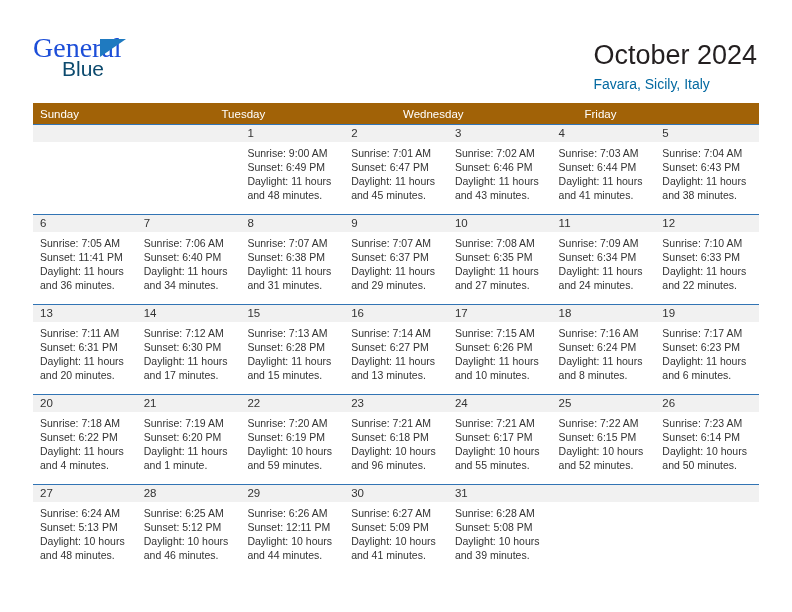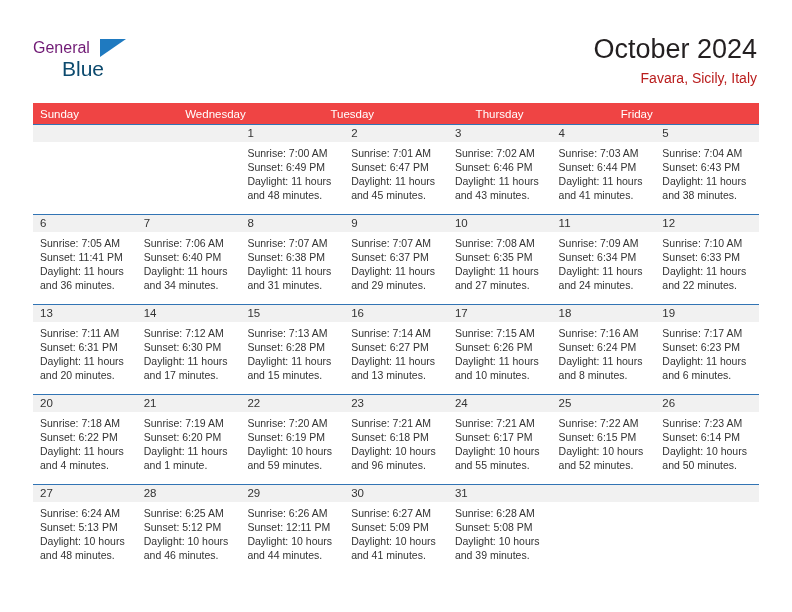--- a/index.html
+++ b/index.html
@@ -34,25 +34,25 @@
     position: absolute;
     left: 33px;
     top: 36px;
     width: 160px;
     height: 48px;
   }
   .logo-general {
     position: absolute;
     left: 0;
     top: 0;
-    font-size: 16px;
+    font-size: 28px;
     line-height: 24px;
     letter-spacing: 0px;
-    color: #701a75;
-    font-family: Liberation Sans, sans-serif;
+    color: #1d4ed8;
+    font-family: Liberation Serif, serif;
   }
   .logo-tri {
     position: absolute;
     left: 67px;
     top: 3px;
     width: 0;
     height: 0;
     border-left: 26px solid #1f7ac0;
     border-bottom: 18px solid transparent;
   }
@@ -61,49 +61,49 @@
     left: 29px;
     top: 21px;
     font-size: 21px;
     line-height: 24px;
     color: #0c4a6e;
     font-family: "Liberation Sans", sans-serif;
   }
   .title-block {
     position: absolute;
     right: 35px;
-    top: 33px;
-    text-align: right;
+    top: 39px;
+    text-align: left;
   }
   .cal-title {
     font-size: 27px;
     line-height: 32px;
     color: #231f20;
     font-weight: normal;
     white-space: nowrap;
   }
   .cal-subtitle {
     margin-top: 4px;
     font-size: 14px;
     line-height: 18px;
-    color: #b91c1c;
+    color: #0369a1;
     white-space: nowrap;
   }
 
   
   .calendar {
     position: absolute;
     left: 33px;
     top: 103px;
     width: 726px;
   }
   .weekday-row {
     display: flex;
     width: 726px;
-    background: #ef4444;
+    background: #a16207;
   }
   .weekday {
     flex: 1 1 0;
     box-sizing: border-box;
     padding: 4px 0 4px 7px;
     font-size: 11.5px;
     line-height: 14px;
     color: #ffffff;
     height: 21px;
     overflow: hidden;
@@ -165,23 +165,22 @@
       <div class="cal-title">October 2024</div>
       <div class="cal-subtitle">Favara, Sicily, Italy</div>
     </div>
 
   </div>
 
   <div class="calendar">
 
     <div class="weekday-row">
       <div class="weekday">Sunday</div>
+      <div class="weekday">Tuesday</div>
       <div class="weekday">Wednesday</div>
-      <div class="weekday">Tuesday</div>
-      <div class="weekday">Thursday</div>
       <div class="weekday">Friday</div>
     </div>
 
     <div class="week">
       <div class="day-cell empty">
         <div class="day-num-band"></div>
         <div class="day-body">
           <div></div>
           <div></div>
           <div></div>
@@ -193,21 +192,21 @@
         <div class="day-body">
           <div></div>
           <div></div>
           <div></div>
           <div></div>
         </div>
       </div>
       <div class="day-cell">
         <div class="day-num-band">1</div>
         <div class="day-body">
-          <div>Sunrise: 7:00 AM</div>
+          <div>Sunrise: 9:00 AM</div>
           <div>Sunset: 6:49 PM</div>
           <div>Daylight: 11 hours</div>
           <div>and 48 minutes.</div>
         </div>
       </div>
       <div class="day-cell">
         <div class="day-num-band">2</div>
         <div class="day-body">
           <div>Sunrise: 7:01 AM</div>
           <div>Sunset: 6:47 PM</div>

